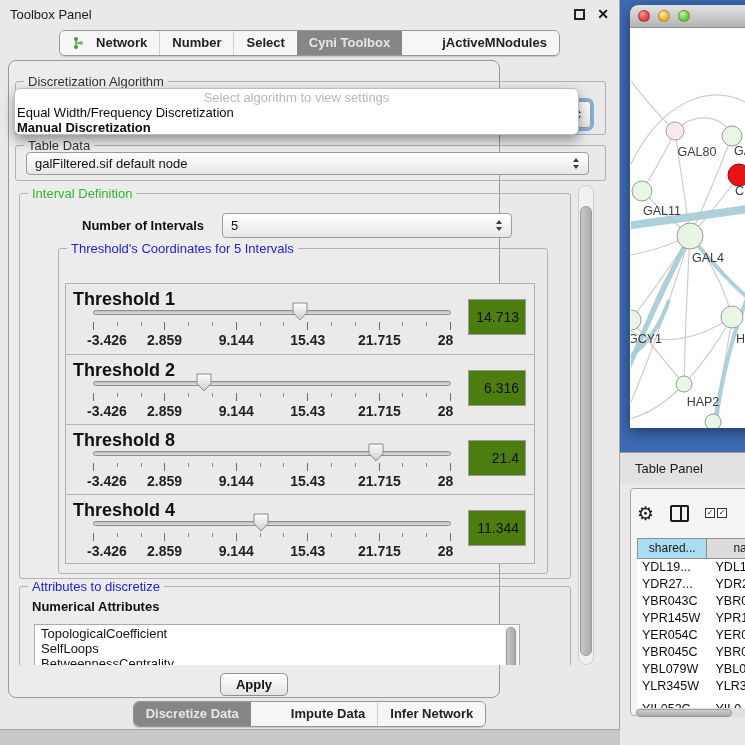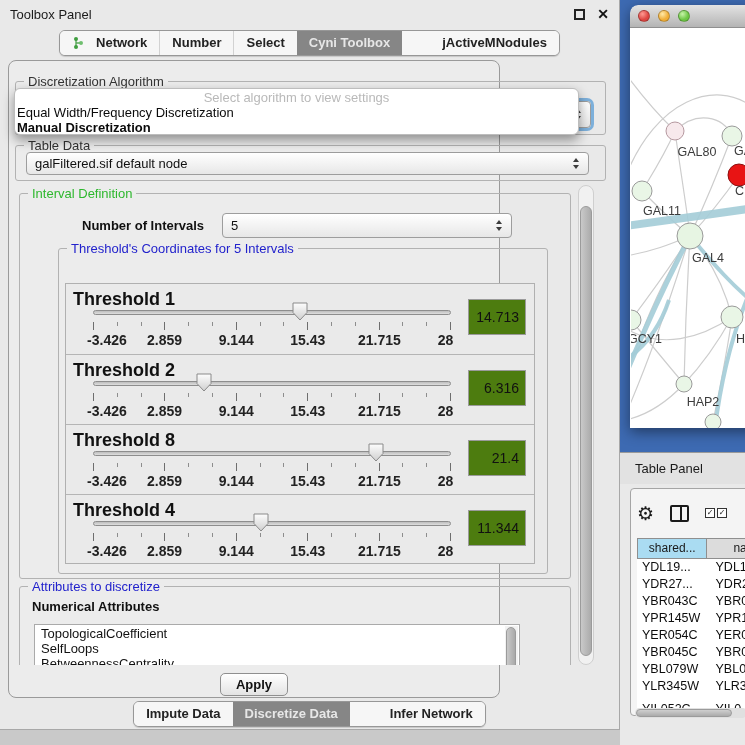--- a/index.html
+++ b/index.html
@@ -332,25 +332,25 @@
 
     <div class="vscroll">
       <div class="thumb-v main-thumb"></div>
     </div>
 
     <button class="apply-btn">Apply</button>
   </div>
 
   <div class="tab-row bottom-tabs">
     <div class="tab-group">
-      <div class="tab-seg">
-        <span>Impute Data</span>
-      </div>
       <div class="tab-seg sel">
         <span>Discretize Data</span>
+      </div>
+      <div class="tab-seg">
+        <span>Impute Data</span>
       </div>
       <div class="tab-seg">
         <span>Infer Network</span>
       </div>
     </div>
   </div>
 </div>
 
 <div class="right-col">
   <div class="desktop-blue"></div>

